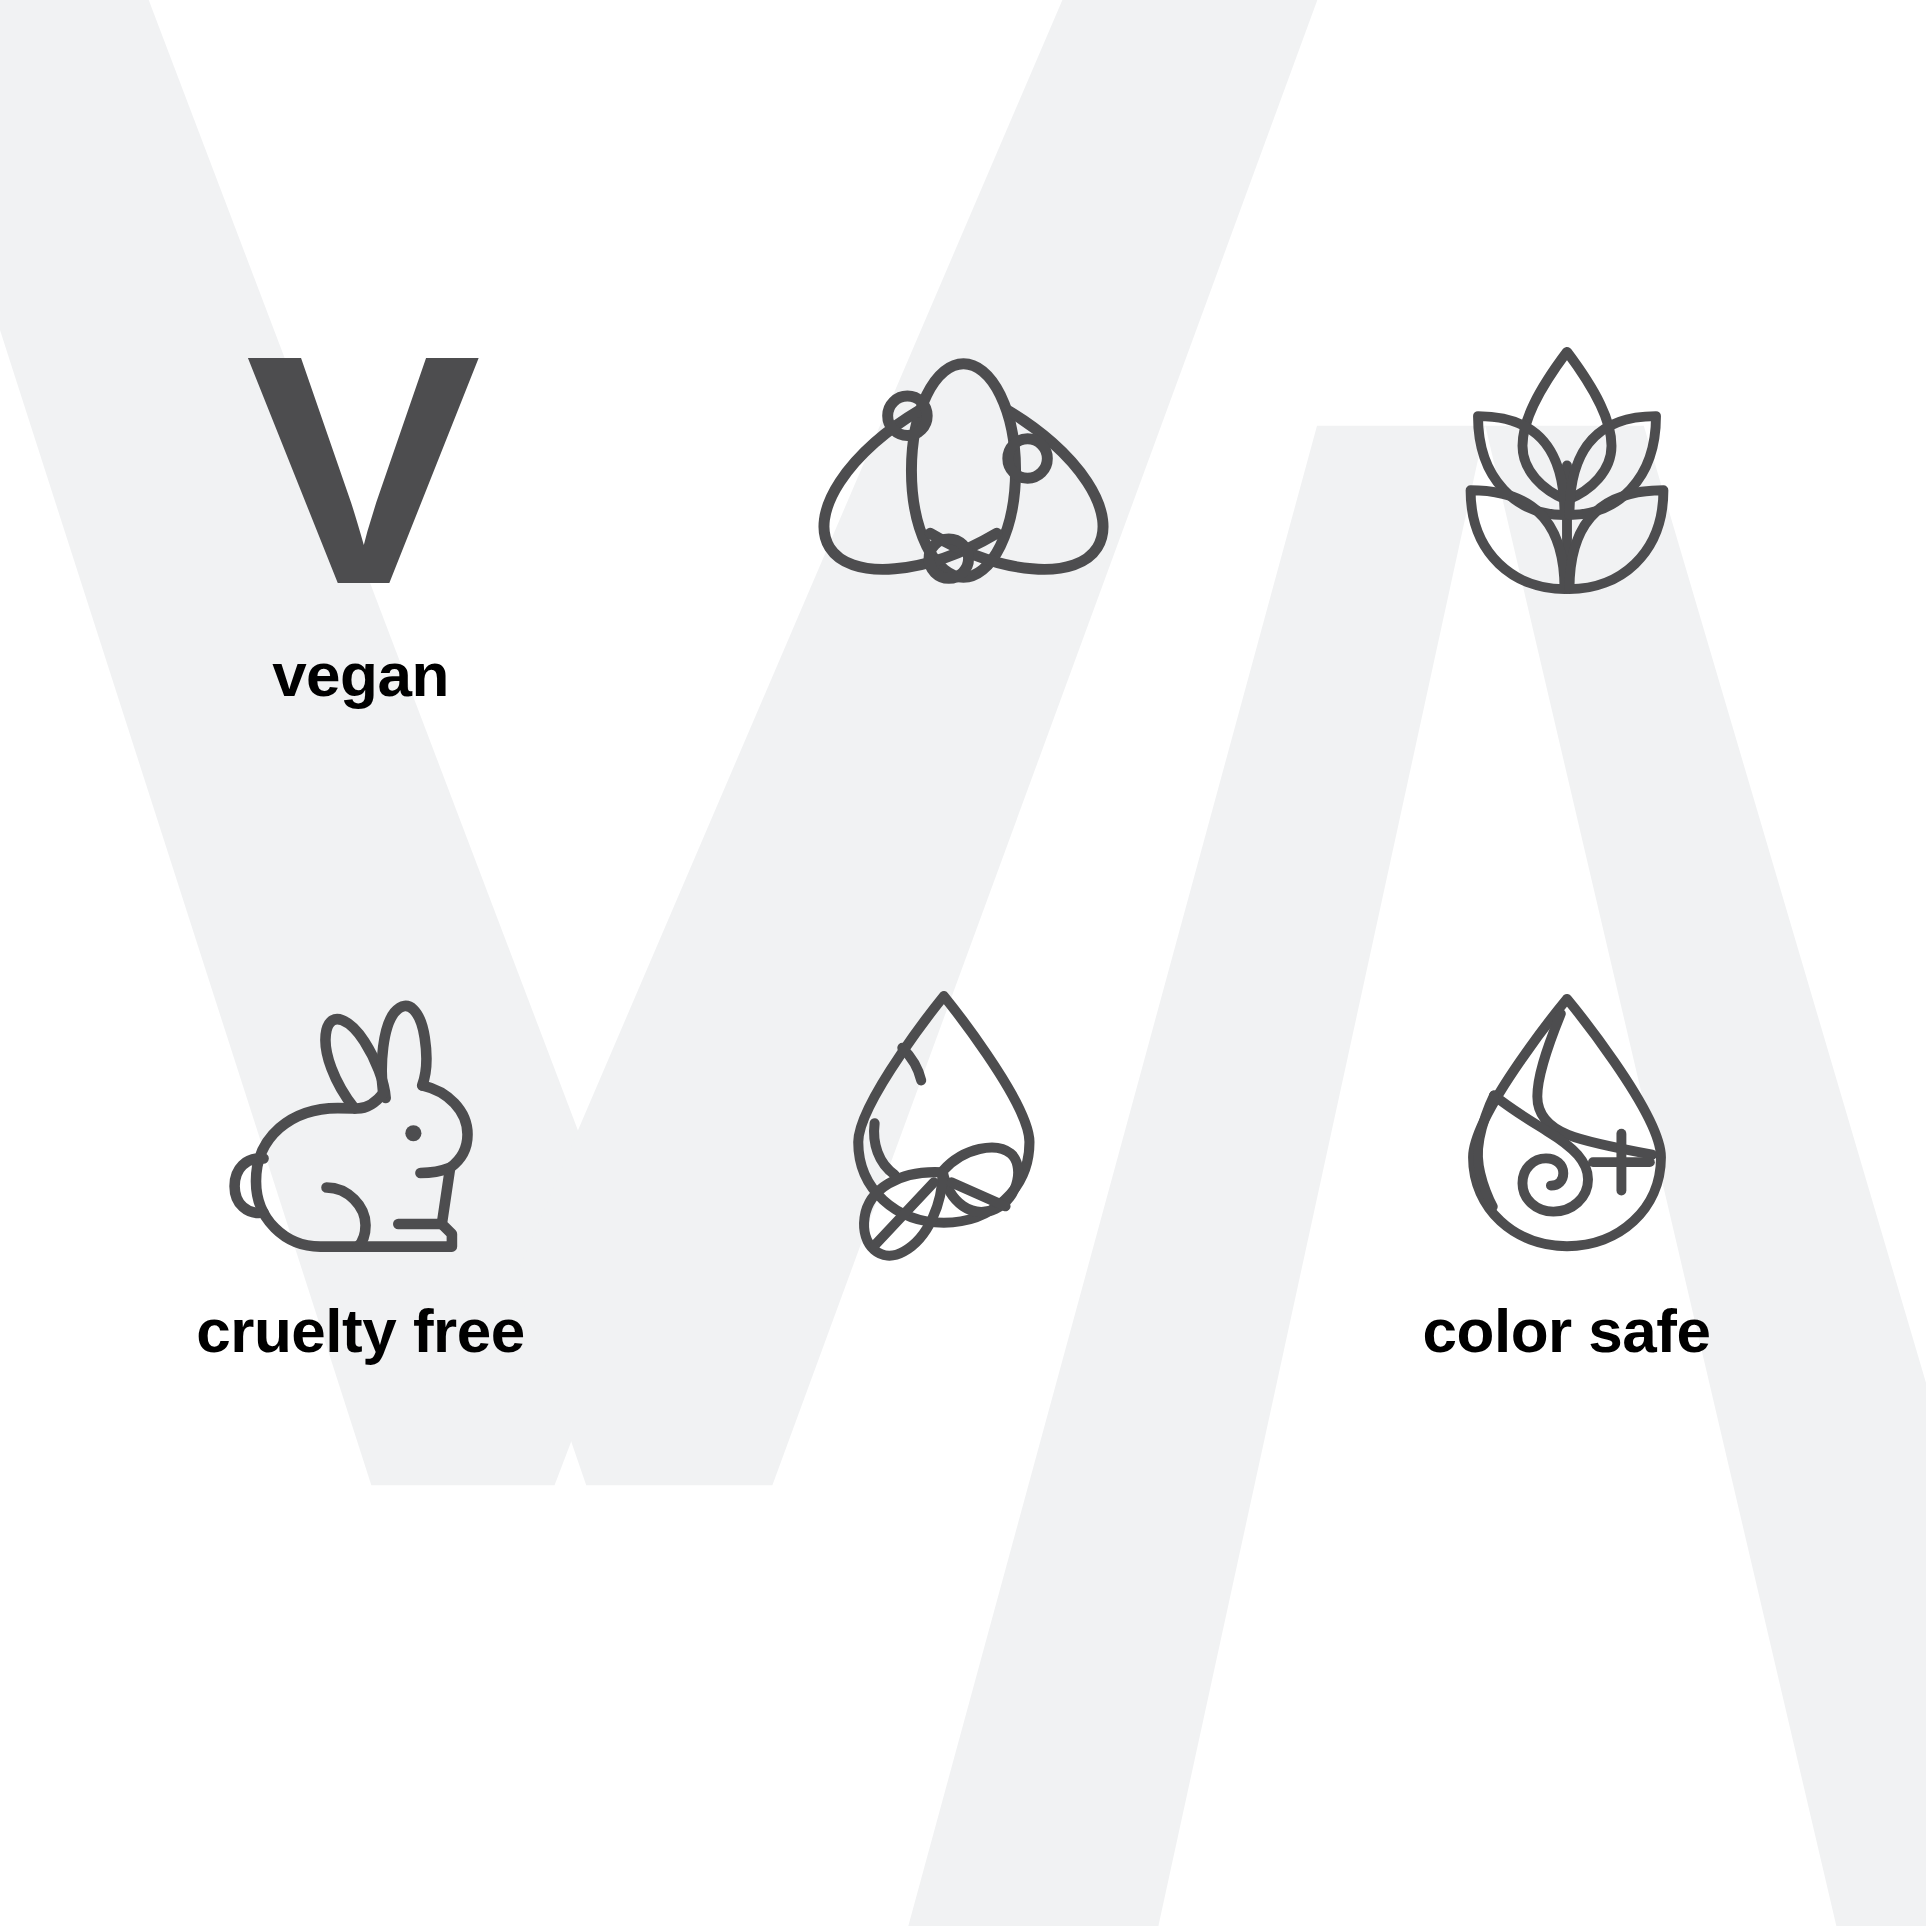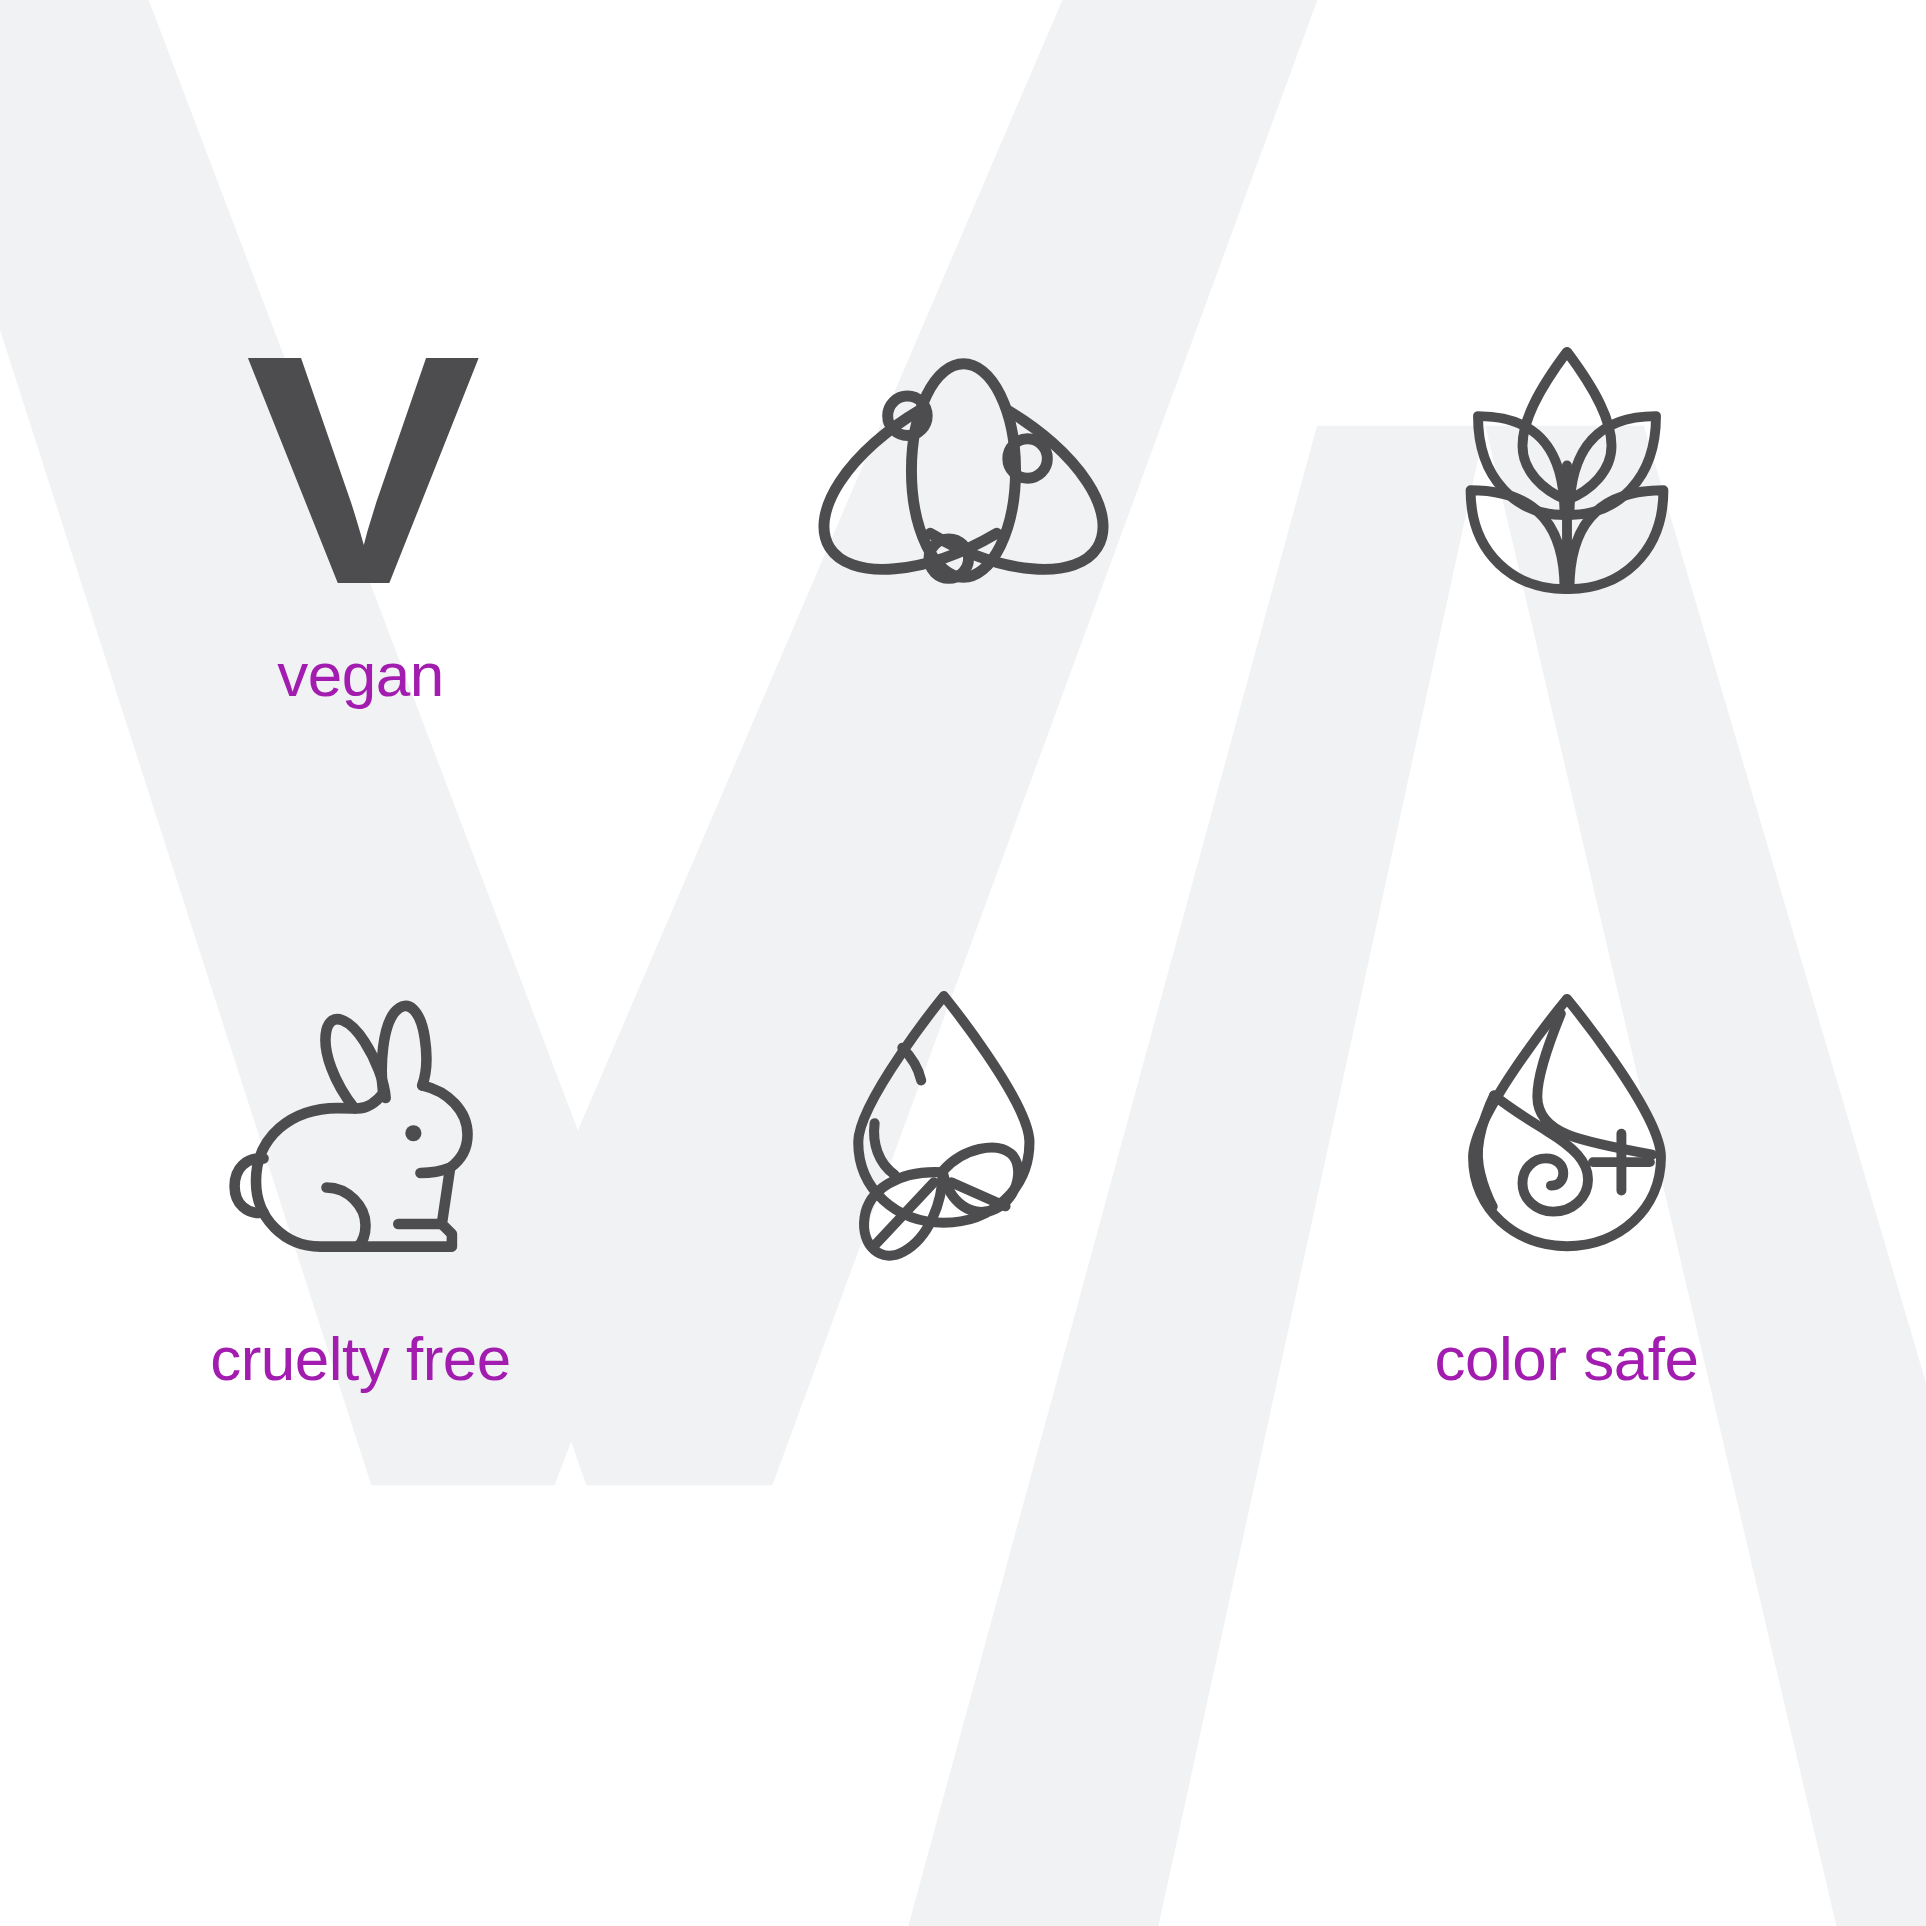--- a/index.html
+++ b/index.html
@@ -62,41 +62,41 @@
 
   .badge-icon svg {
     display: block;
     overflow: visible;
   }
 
   .badge-label {
     margin-top: 30px;
     font-size: 62px;
     line-height: 1;
-    color: #a21caf;
+    color: #000000;
     letter-spacing: -0.5px;
-    font-weight: 400;
+    font-weight: 700;
     white-space: nowrap;
     text-align: right;
   }
 
   
   .vegan-v {
     font-family: "Liberation Sans", sans-serif;
     font-weight: 700;
     font-size: 327px;
     line-height: 0.82;
     color: #4d4d4f;
     letter-spacing: -6px;
     display: block;
     transform: scaleX(1.08);
   }
 
   .row2 .badge-icon { height: 297px; }
-  .row2 .badge-label { margin-top: 52px; }
+  .row2 .badge-label { margin-top: 24px; }
 
   .stroke-icon {
     fill: none;
     stroke: #4d4d4f;
     stroke-linecap: round;
     stroke-linejoin: round;
   }
 </style>
 </head>
 <body>

